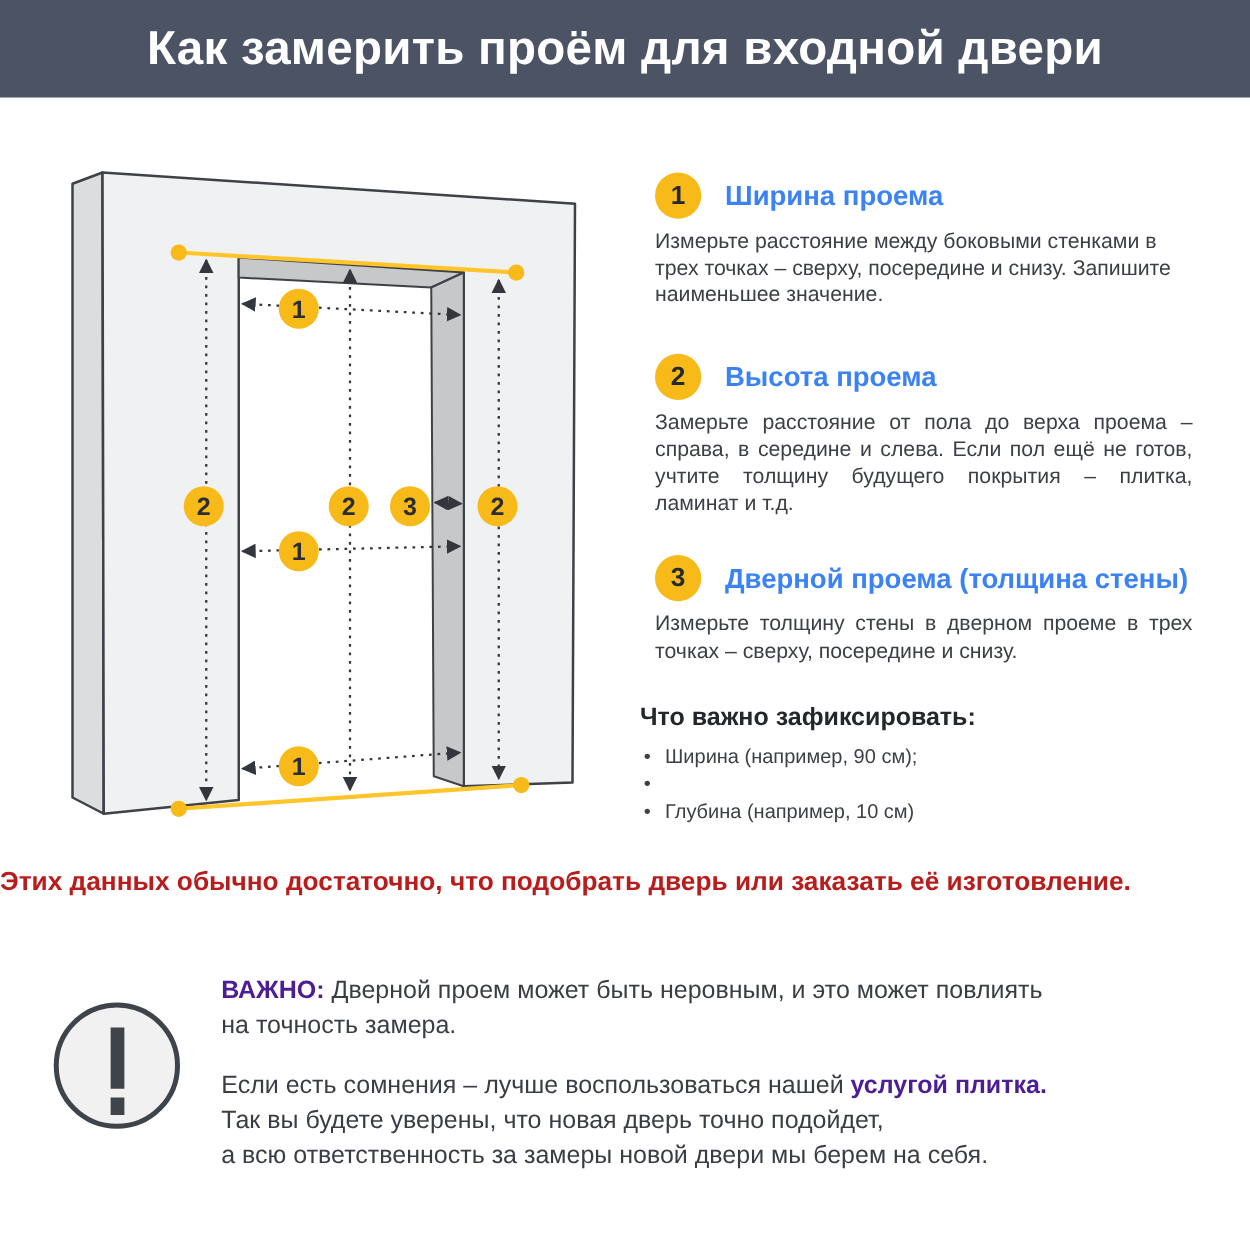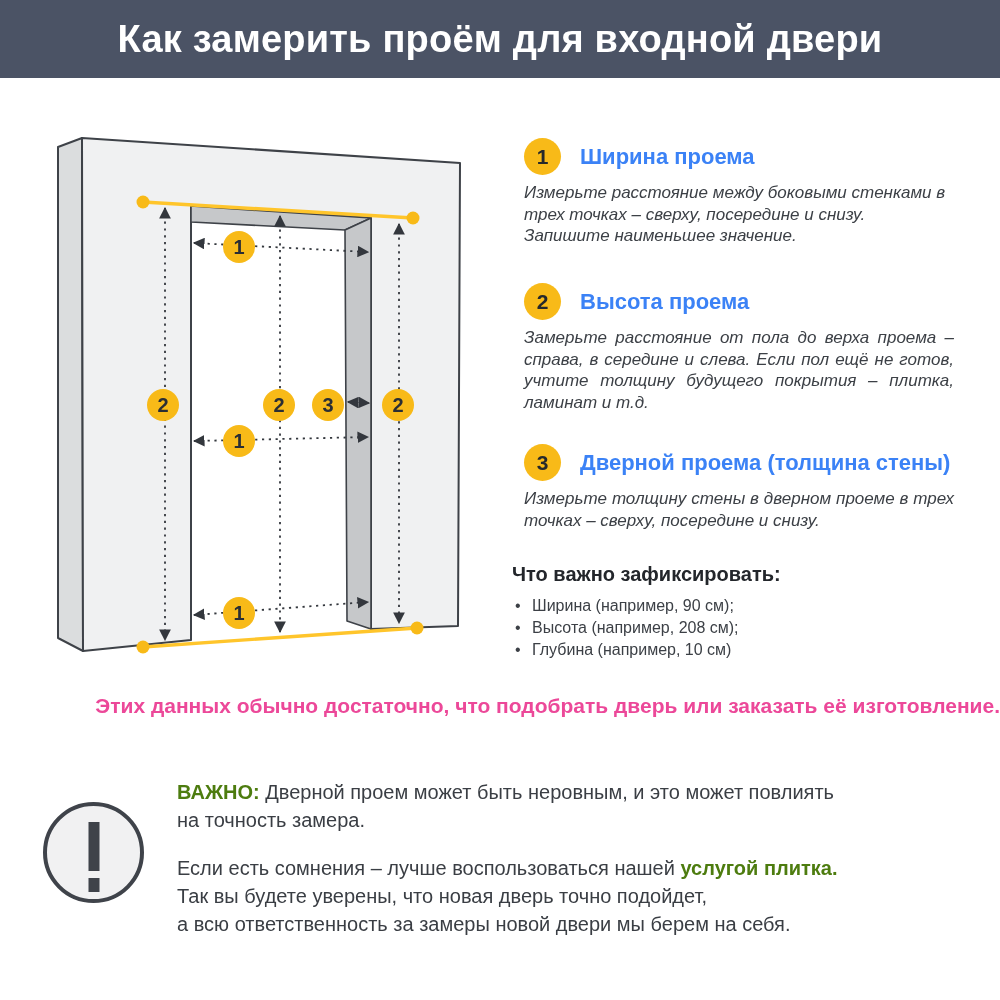--- a/index.html
+++ b/index.html
@@ -19,39 +19,39 @@
   .ydot{fill:#F8BA18;}
   .badge-c{fill:#F8BA18;}
   .badge-t{font-size:20px;font-weight:bold;fill:#2A2E34;text-anchor:middle;}
   
   .step{position:absolute;left:524px;width:430px;}
   .step-head{display:flex;align-items:center;gap:19px;height:37px;margin:0 0 7px 0;}
   .nbadge{width:37px;height:37px;border-radius:50%;background:#F8BA18;flex:0 0 37px;
           display:flex;align-items:center;justify-content:center;
           font-size:21px;font-weight:bold;color:#26292B;}
   .step h2{margin:0;font-size:22px;font-weight:bold;color:#3b82f6;}
-  .step p{margin:0;font-size:17px;line-height:21.5px;color:#3C4046;font-style:italic;}
+  .step p{margin:0;font-size:17px;line-height:21.5px;color:#3C4046;}
   .just{text-align:justify;}
   .checklist{position:absolute;left:512px;top:563px;width:430px;}
   .checklist h3{margin:0 0 9px 0;font-size:20px;font-weight:bold;color:#23262B;}
   .bullet-item{display:flex;gap:9px;padding-left:3px;font-size:16px;line-height:22px;color:#3C4046;}
   .bullet-dot{flex:0 0 8px;color:#3C4046;}
   
-  .summary{position:absolute;left:0;top:694px;width:1000px;margin:0;text-align:right;
-           font-size:21px;font-weight:bold;color:#ec4899;}
+  .summary{position:absolute;left:0;top:694px;width:1000px;margin:0;text-align:left;
+           font-size:21px;font-weight:bold;color:#b91c1c;}
   
   .alert-circle{position:absolute;left:43px;top:802px;width:101px;height:101px;box-sizing:border-box;
                 border:4px solid #3F434A;border-radius:50%;background:#F1F1F2;}
   .excl-bar{position:absolute;left:50%;transform:translateX(-50%);top:16px;width:11px;height:49px;background:#3F434A;}
   .excl-dot{position:absolute;left:50%;transform:translateX(-50%);top:72px;width:11px;height:14px;background:#3F434A;}
   .imp-p{position:absolute;left:177px;width:790px;margin:0;font-size:20px;line-height:28px;
          color:#3A3E44;white-space:pre-line;}
   .imp-p1{top:778px;}
   .imp-p2{top:854px;}
-  .imp-p b{color:#4d7c0f;}
+  .imp-p b{color:#4c1d95;}
 </style>
 </head>
 <body>
 
 <div class="page">
 
   <header class="topbar">
     <h1>Как замерить проём для входной двери</h1>
   </header>
 
@@ -131,21 +131,20 @@
   </section>
 
   <section class="checklist">
     <h3>Что важно зафиксировать:</h3>
     <div class="bullet-item">
       <span class="bullet-dot">•</span>
       <span>Ширина (например, 90 см);</span>
     </div>
     <div class="bullet-item">
       <span class="bullet-dot">•</span>
-      <span>Высота (например, 208 см);</span>
     </div>
     <div class="bullet-item">
       <span class="bullet-dot">•</span>
       <span>Глубина (например, 10 см)</span>
     </div>
   </section>
 
   <p class="summary">Этих данных обычно достаточно, что подобрать дверь или заказать её изготовление.</p>
 
   <div class="alert-circle">

